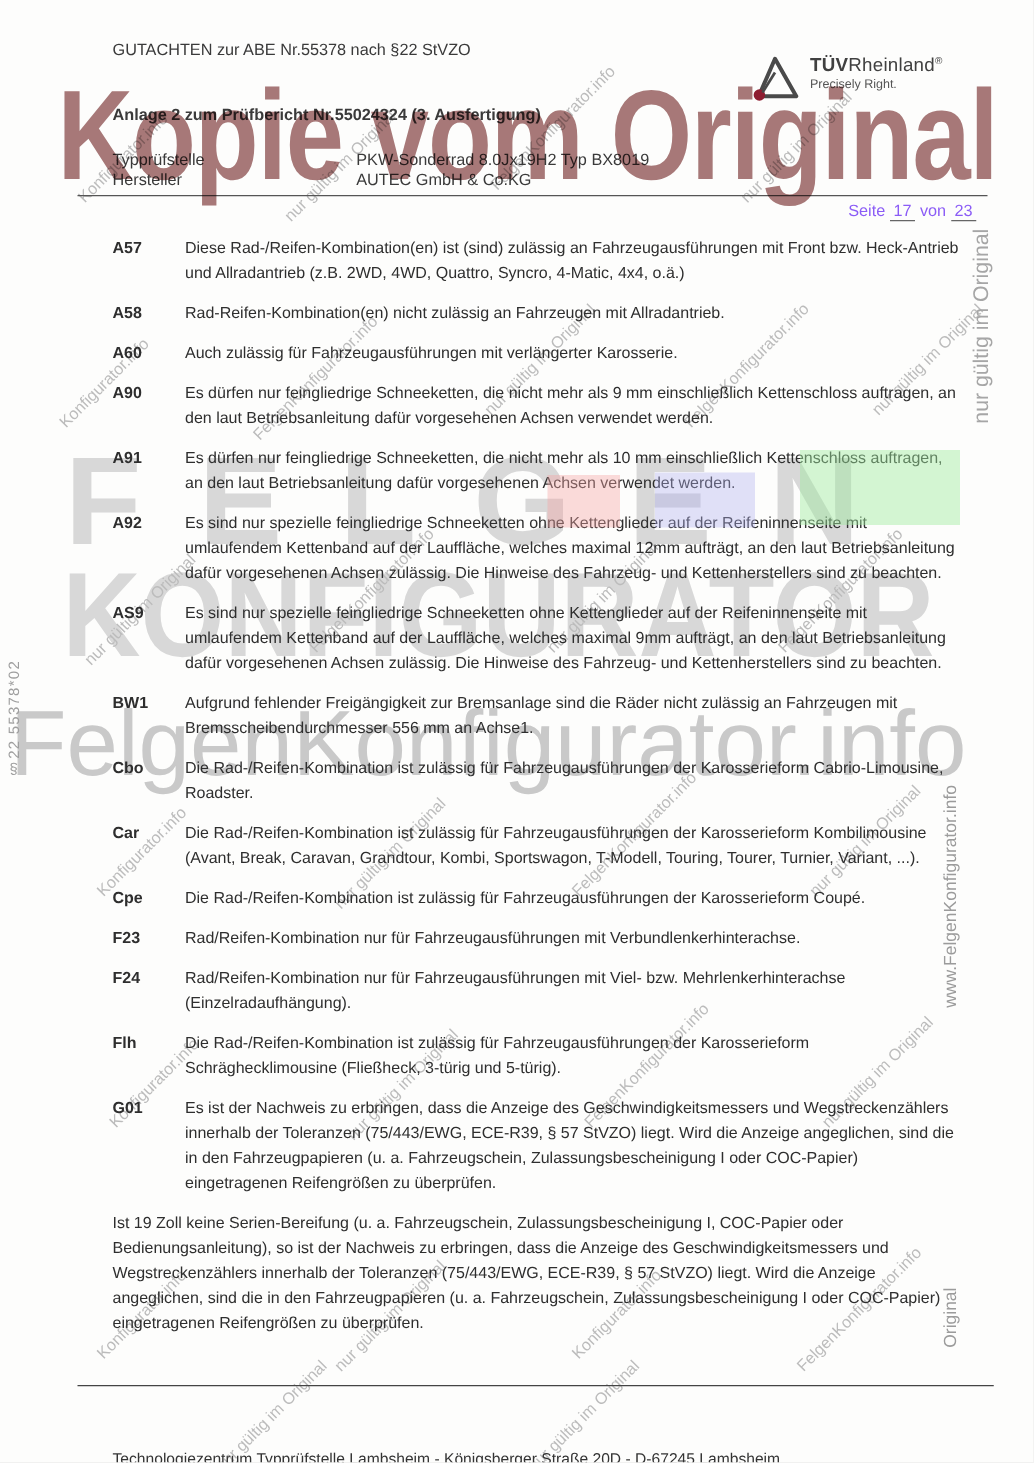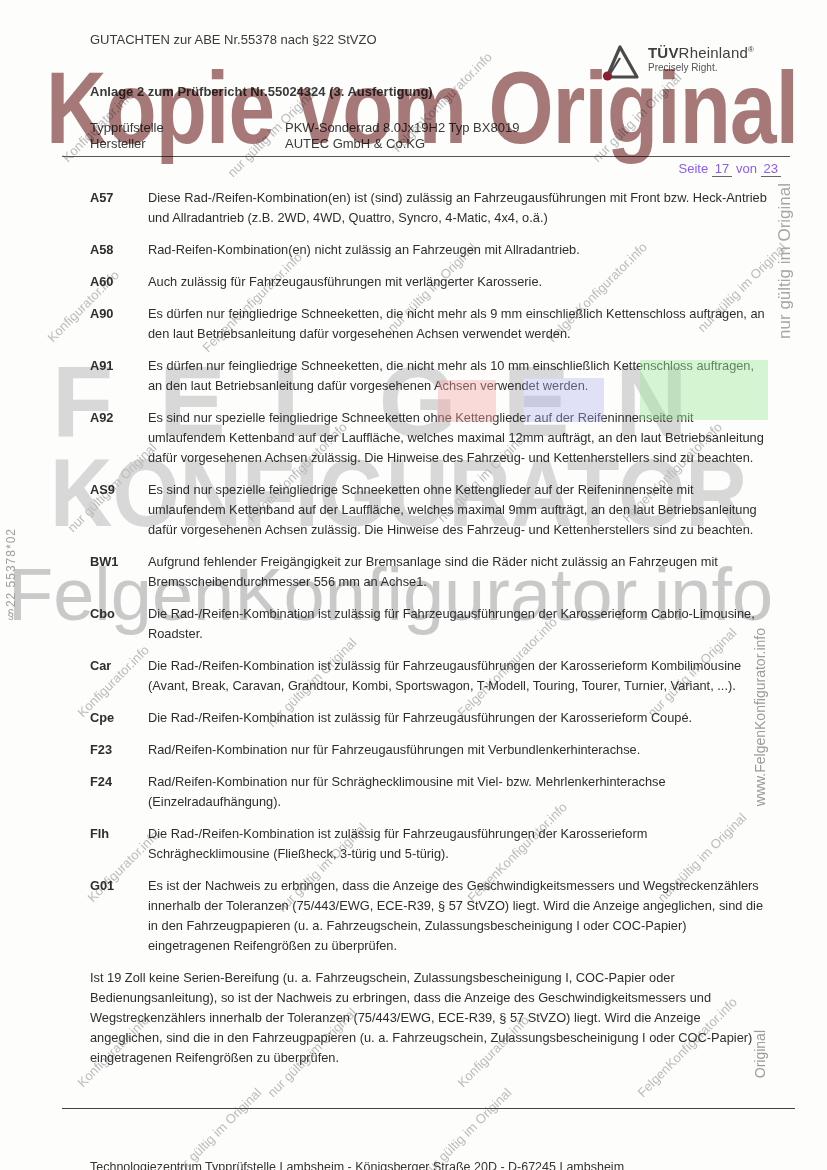--- a/index.html
+++ b/index.html
@@ -178,21 +178,21 @@
         <div class="para">
           <span class="pcode">Cpe</span>
           <span class="ptext">Die Rad-/Reifen-Kombination ist zulässig für Fahrzeugausführungen der Karosserieform Coupé.</span>
         </div>
         <div class="para">
           <span class="pcode">F23</span>
           <span class="ptext">Rad/Reifen-Kombination nur für Fahrzeugausführungen mit Verbundlenkerhinterachse.</span>
         </div>
         <div class="para">
           <span class="pcode">F24</span>
-          <span class="ptext">Rad/Reifen-Kombination nur für Schräghecklimousine mit Viel- bzw. Mehrlenkerhinterachse (Einzelradaufhängung).</span>
+          <span class="ptext">Rad/Reifen-Kombination nur für Fahrzeugausführungen mit Viel- bzw. Mehrlenkerhinterachse (Einzelradaufhängung).</span>
         </div>
         <div class="para">
           <span class="pcode">Flh</span>
           <span class="ptext">Die Rad-/Reifen-Kombination ist zulässig für Fahrzeugausführungen der Karosserieform Schräghecklimousine (Fließheck, 3-türig und 5-türig).</span>
         </div>
         <div class="para">
           <span class="pcode">G01</span>
           <span class="ptext">Es ist der Nachweis zu erbringen, dass die Anzeige des Geschwindigkeitsmessers und Wegstreckenzählers innerhalb der Toleranzen (75/443/EWG, ECE-R39, § 57 StVZO) liegt. Wird die Anzeige angeglichen, sind die in den Fahrzeugpapieren (u. a. Fahrzeugschein, Zulassungsbescheinigung I oder COC-Papier) eingetragenen Reifengrößen zu überprüfen.</span>
         </div>
         <div class="para">

